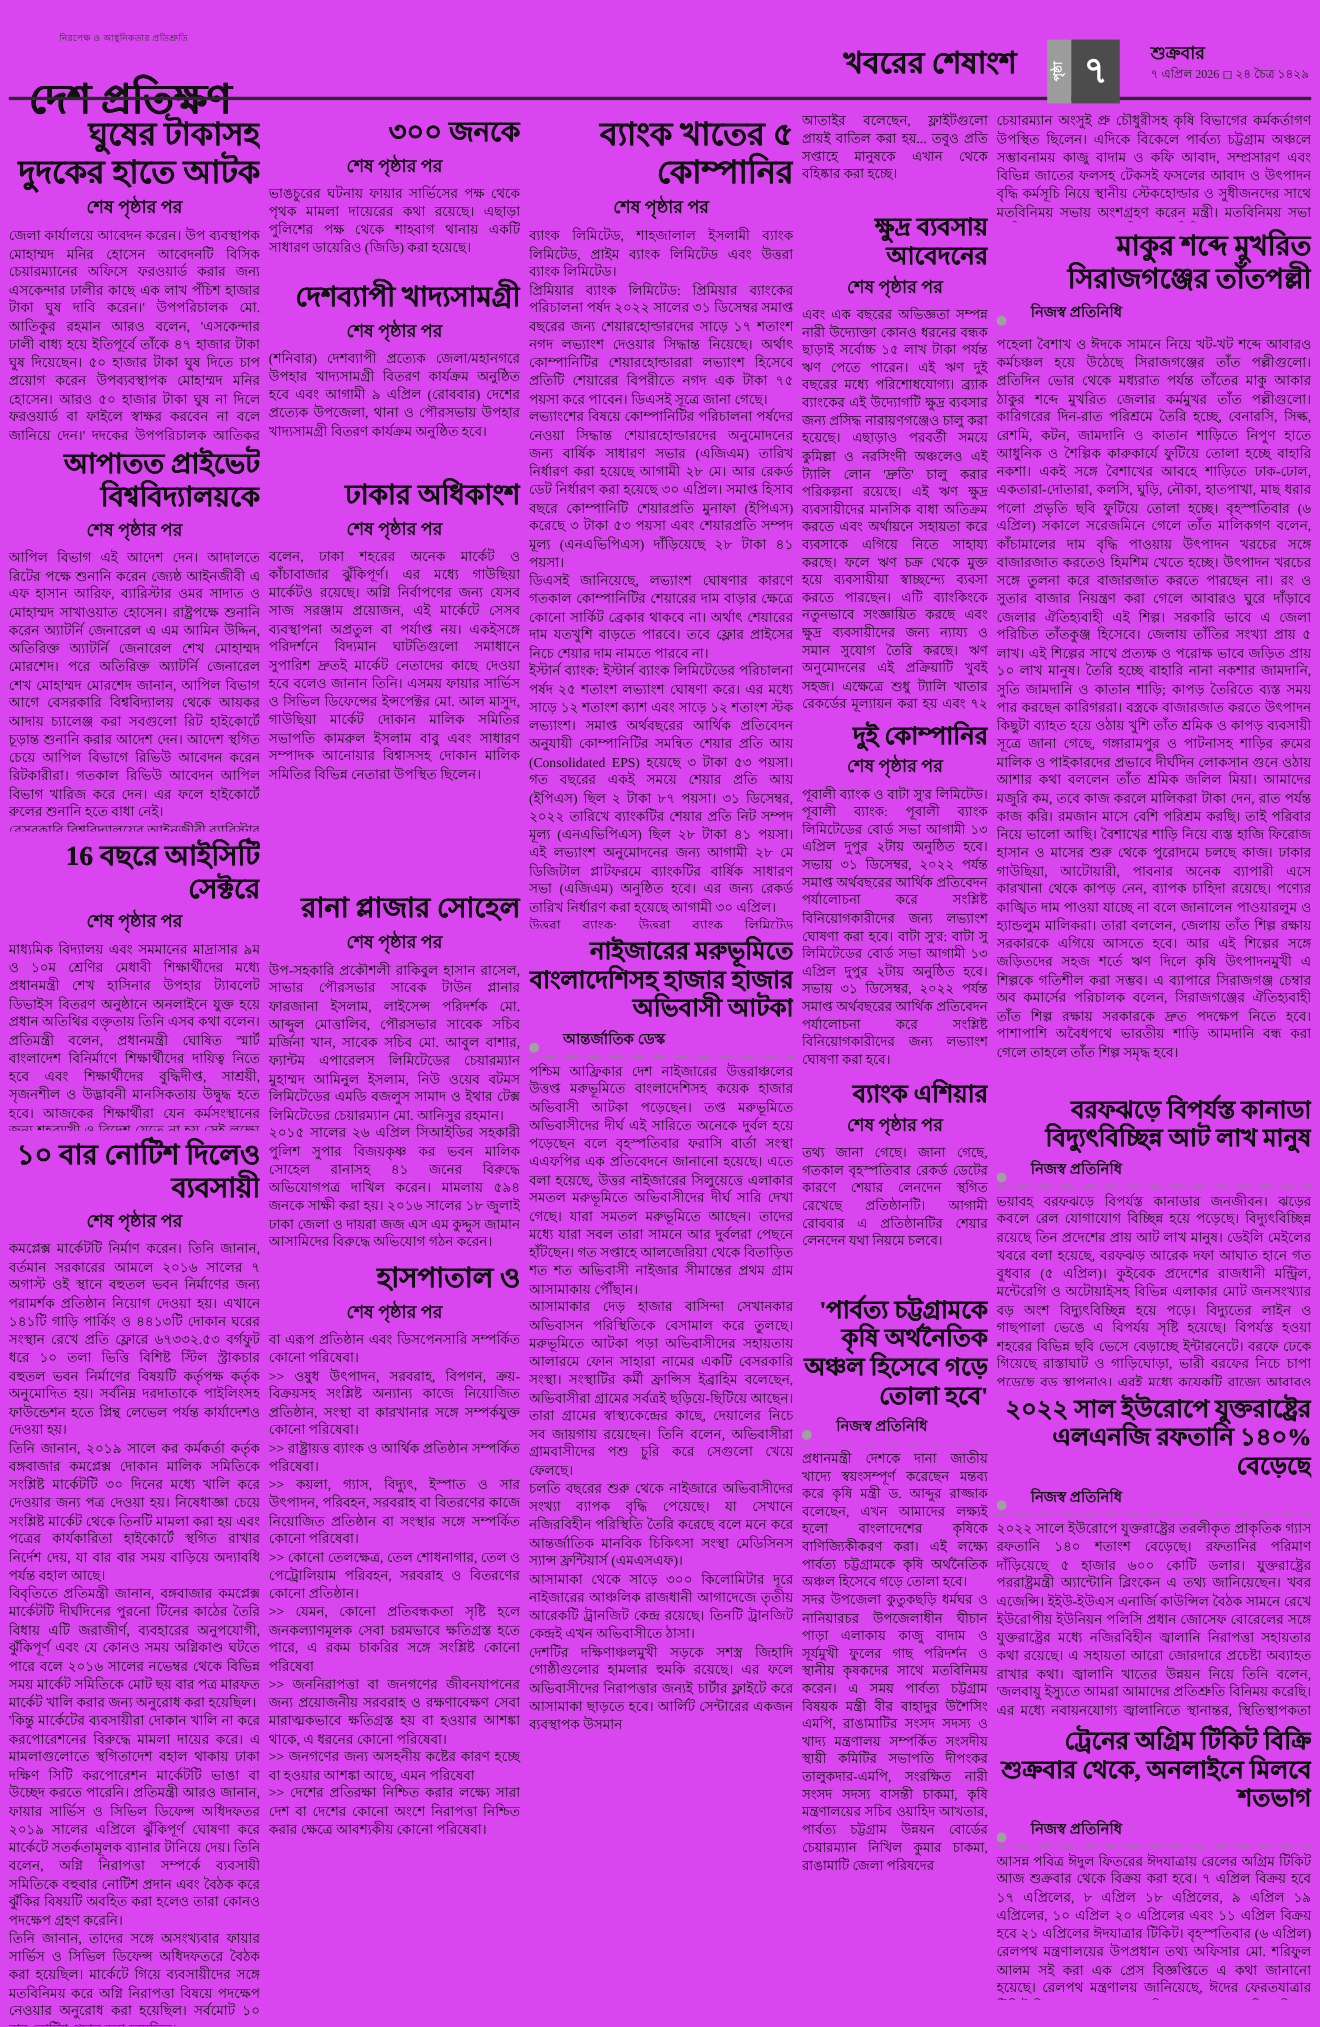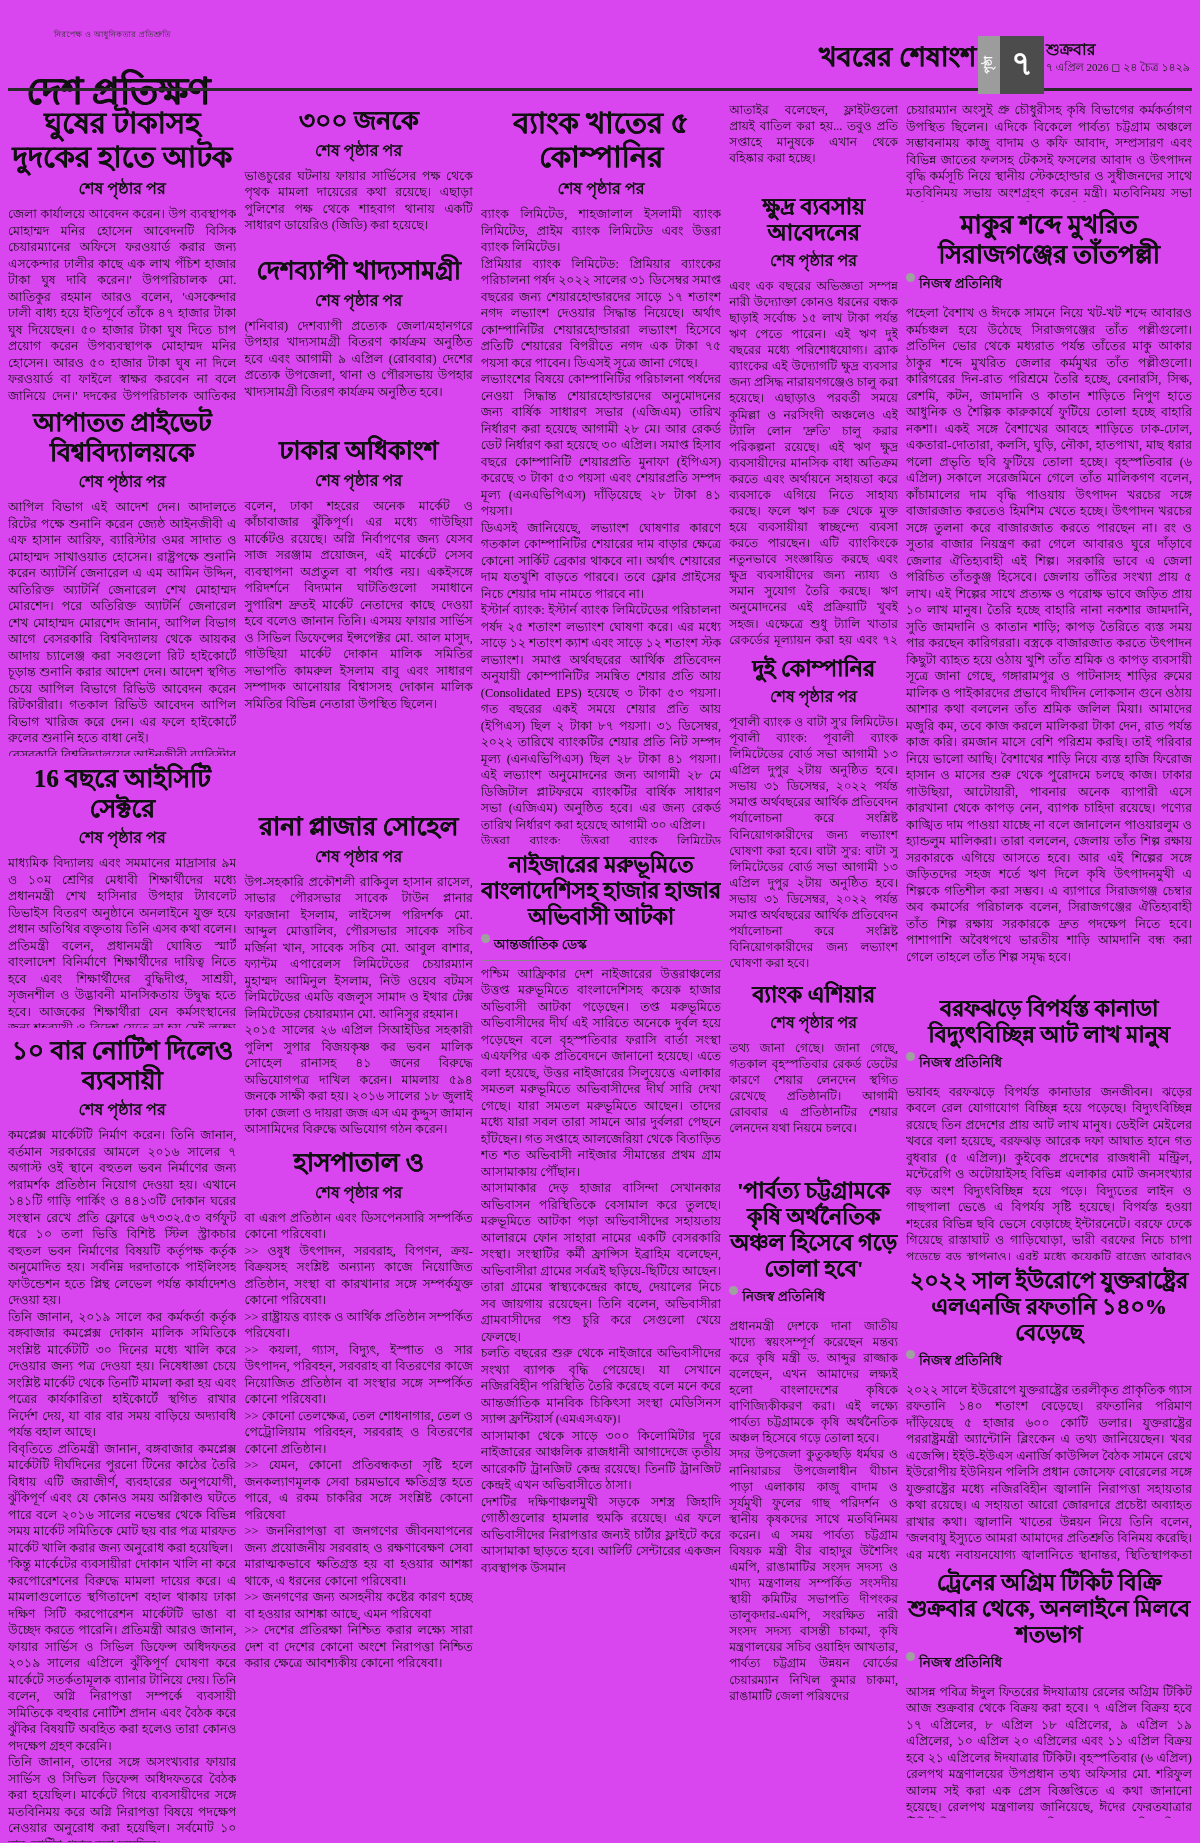--- a/index.html
+++ b/index.html
@@ -5,39 +5,39 @@
   html,body{margin:0;padding:0;background:#e8e8e8;}
   .page{width:1200px;height:1843px;background:#d946ef;position:relative;overflow:hidden;
         font-family:"Liberation Serif","DejaVu Sans",serif;color:#111;}
   
   .hdr{position:relative;height:96px;}
   .hdr-rule{position:absolute;left:8px;right:8px;top:88px;height:3px;background:#2a2a2a;}
   .masthead{position:absolute;left:26px;top:28px;}
   .m-tag{font-size:8px;letter-spacing:.5px;color:#333;margin-left:28px;margin-bottom:1px;}
   .m-title{font-size:37px;font-weight:bold;letter-spacing:0;line-height:1;
            font-family:"Liberation Serif","DejaVu Sans",serif;text-shadow:1px 0 #000;margin-top:32px;}
-  .hdr-right{position:absolute;right:10px;top:36px;display:flex;align-items:flex-start;gap:2px;}
+  .hdr-right{position:absolute;right:10px;top:36px;display:flex;align-items:flex-start;gap:28px;}
   .sect-title{font-size:27px;font-weight:bold;line-height:1.6;text-shadow:.5px 0 #000;}
   .pagebox{display:flex;height:58px;}
   .pagebox .pb-label{width:22px;background:#9c9c9c;color:#fff;display:flex;align-items:center;justify-content:center;}
   .pagebox .pb-label span{writing-mode:vertical-rl;transform:rotate(180deg);font-size:11px;font-weight:bold;}
   .pagebox .pb-num{width:44px;background:#4c4c4c;color:#fff;display:flex;align-items:center;justify-content:center;
                    font-size:34px;font-weight:bold;}
   .datecol{padding-top:4px;}
   .weekday{font-size:16px;font-weight:bold;line-height:1.2;}
   .dateline{font-size:11px;color:#222;}
   
   .cols{display:flex;gap:8px;padding:6px 8px 0 8px;align-items:flex-start;}
   .col{overflow:hidden;}
   .c1{width:230px;} .c2{width:230px;} .c3{width:242px;} .c4{width:170px;} .c5{width:288px;}
   .art{overflow:hidden;margin-bottom:4px;}
-  .hl{font-weight:bold;text-align:center;line-height:1.18;margin:4px 0 2px 0;text-shadow:.4px 0 #000;}
+  .hl{font-weight:bold;text-align:right;line-height:1.18;margin:4px 0 2px 0;text-shadow:.4px 0 #000;}
   .hl-xl{font-size:29px;} .hl-l{font-size:25px;} .hl-m{font-size:22px;}
   .cont{text-align:center;font-weight:bold;font-size:16px;margin:0 0 3px 0;}
-  .byline{display:flex;align-items:flex-start;gap:4px;font-weight:bold;font-size:13.5px;margin:4px 0 0 0;}
+  .byline{display:flex;align-items:flex-end;gap:22px;font-weight:bold;font-size:13.5px;margin:4px 0 0 0;}
   .b-dot{width:9px;height:9px;border-radius:50%;background:#a0a0a0;flex:0 0 auto;}
   .dotted{border-bottom:1.5px dotted #888;margin:3px 0 5px 0;}
   .body{font-size:12.4px;line-height:1.33;text-align:justify;white-space:pre-line;
         text-rendering:optimizeLegibility;}
   .c4 .body{font-size:12.1px;}
 </style>
 </head>
 <body>
 
 <div class="page">

